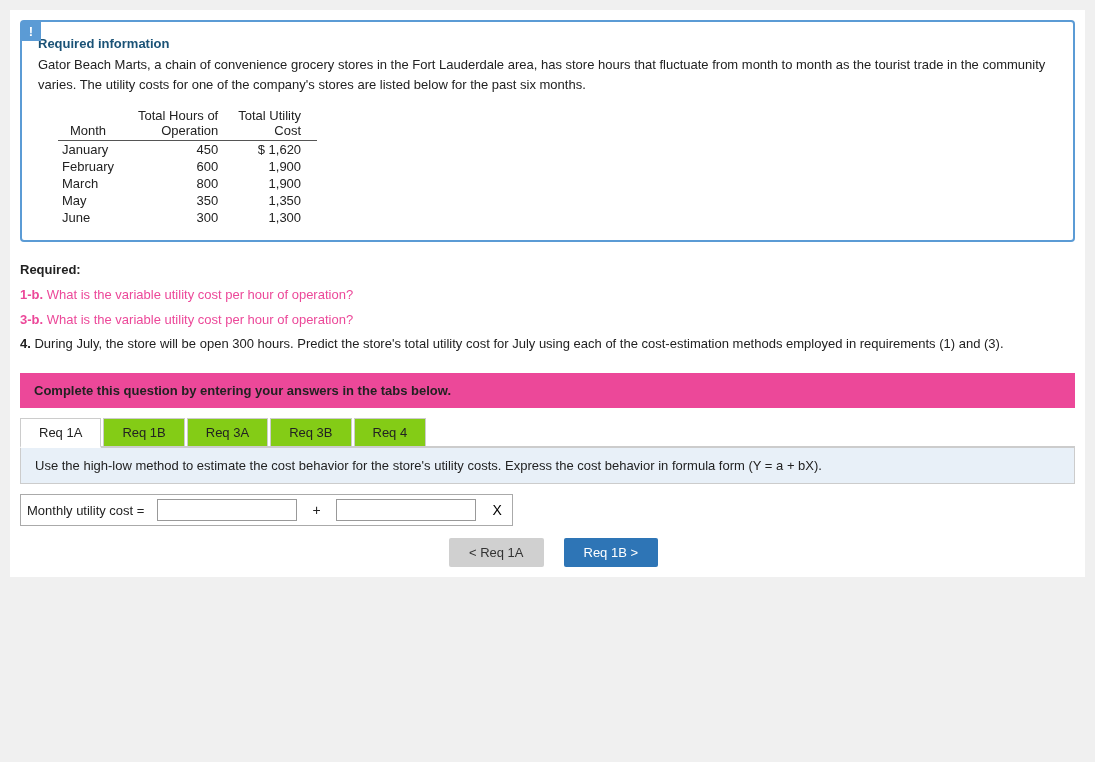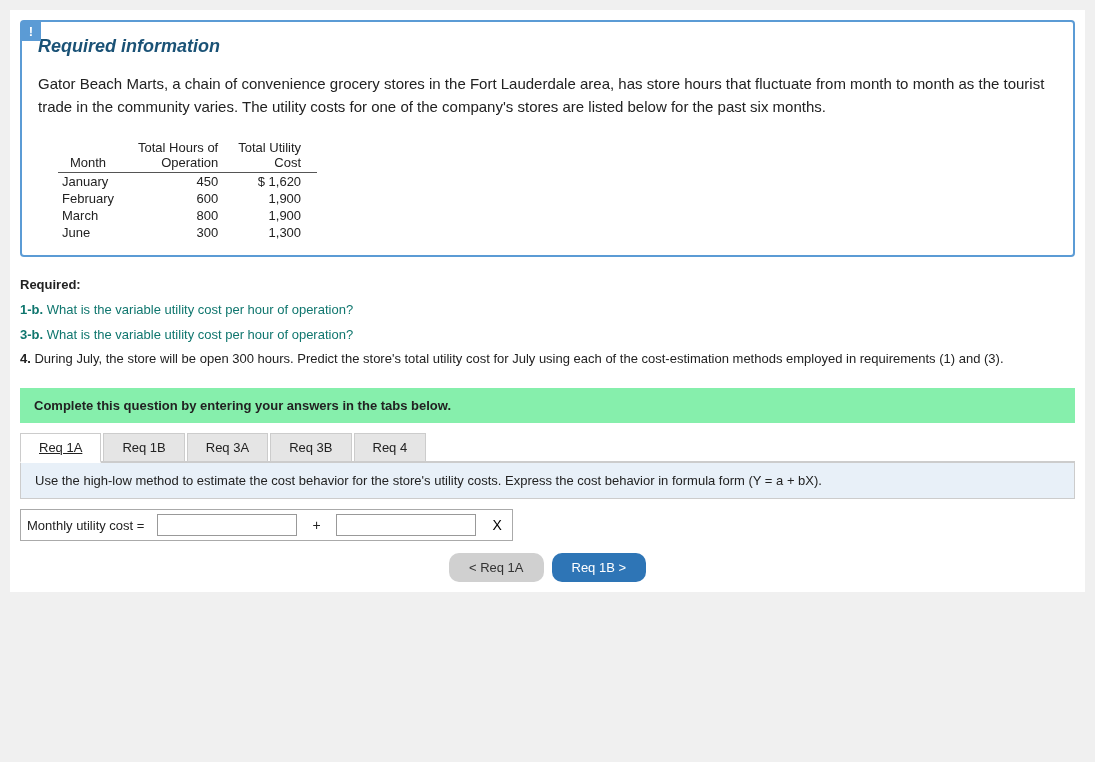--- a/index.html
+++ b/index.html
@@ -34,30 +34,29 @@
       font-weight: bold;
       font-size: 13px;
       width: 20px;
       height: 20px;
       display: flex;
       align-items: center;
       justify-content: center;
       border-radius: 2px 0 0 0;
     }
     .info-box h3 {
-      font-size: 18px;
+      font-size: 13px;
       font-weight: bold;
       color: #1a5276;
-      margin-bottom: 16px;
-      font-style: italic;
+      margin-bottom: 4px;
     }
     .info-box p {
-      font-size: 15px;
+      font-size: 13px;
       line-height: 1.5;
-      margin-bottom: 20px;
+      margin-bottom: 12px;
     }
 
     
     .data-table {
       border-collapse: collapse;
       margin: 10px 0 0 20px;
       font-size: 13px;
     }
     .data-table th {
       text-align: right;
@@ -89,52 +88,51 @@
       line-height: 1.6;
     }
     .required-section .req-title {
       font-weight: bold;
       text-align: center;
     }
     .required-section p {
       margin-bottom: 4px;
     }
     .bold { font-weight: bold; }
-    .blue { color: #0f766e; }
+    .blue { color: #ec4899; }
 
     
     .complete-bar {
-      background: #86efac;
+      background: #ec4899;
       padding: 10px 14px;
       font-size: 13px;
       font-weight: bold;
       margin-bottom: 10px;
     }
 
     
     .tabs-row {
       display: flex;
       border-bottom: 2px solid #ccc;
       margin-bottom: 0;
     }
     .tab {
       padding: 6px 18px;
       border: 1px solid #ccc;
       border-bottom: none;
       margin-right: 2px;
       cursor: pointer;
-      background: #e5e5e5;
+      background: #84cc16;
       font-size: 13px;
     }
     .tab.active {
       background: #fff;
       border-bottom: 2px solid #fff;
       margin-bottom: -2px;
       font-weight: normal;
-      text-decoration: underline;
     }
 
     
     .tab-content {
       border: 1px solid #ccc;
       border-top: none;
       padding: 10px 14px;
       font-size: 13px;
       background: #e8f0f8;
       margin-bottom: 10px;
@@ -180,21 +178,22 @@
       display: flex;
       justify-content: center;
       gap: 8px;
       margin-top: 10px;
     }
     .nav-btn {
       padding: 7px 20px;
       font-size: 13px;
       cursor: pointer;
       border: none;
-      border-radius: 10px;
+      border-radius: 2px;
+      margin-left: 12px;
     }
     .nav-btn.prev {
       background: #d0d0d0;
       color: #333;
     }
     .nav-btn.next {
       background: #2e75b6;
       color: #fff;
     }
   </style>
@@ -224,20 +223,25 @@
           </tr>
           <tr>
             <td class="left-col">February</td>
             <td>600</td>
             <td>1,900</td>
           </tr>
           <tr>
             <td class="left-col">March</td>
             <td>800</td>
             <td>1,900</td>
+          </tr>
+          <tr>
+            <td class="left-col">May</td>
+            <td>350</td>
+            <td>1,350</td>
           </tr>
           <tr>
             <td class="left-col">June</td>
             <td>300</td>
             <td>1,300</td>
           </tr>
         </tbody>
     </table>
   </div>
 

